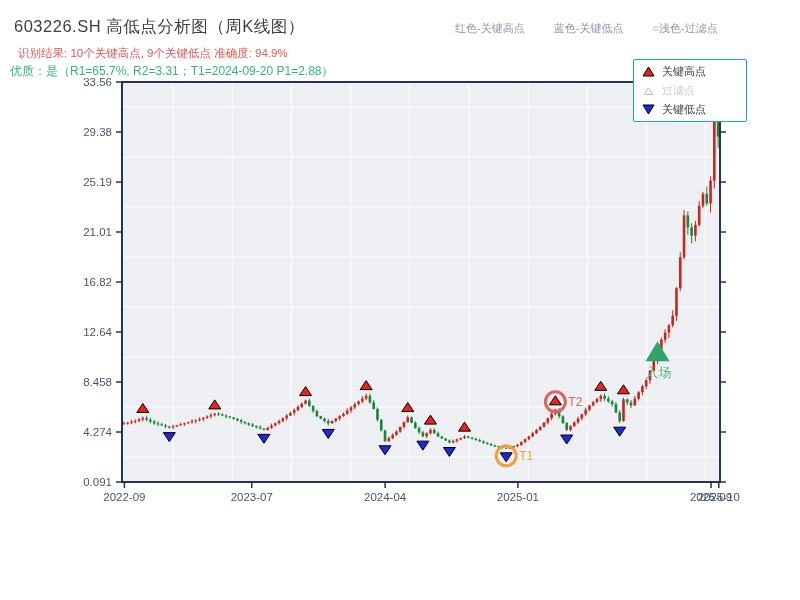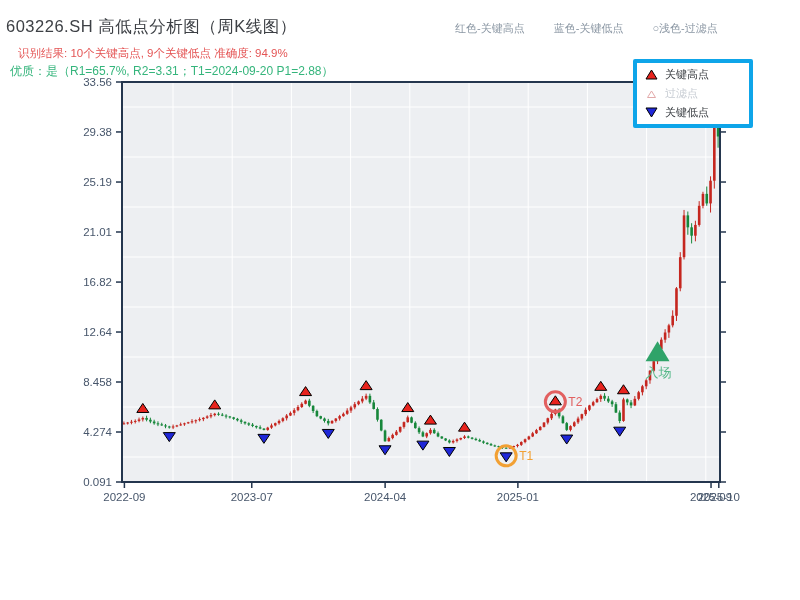--- a/index.html
+++ b/index.html
@@ -1,26 +1,26 @@
 <!DOCTYPE html>
 <html><head>
 <meta charset="utf-8">
 <style>
   html,body{margin:0;padding:0;background:#fff;}
   .page{position:relative;width:800px;height:600px;background:#ffffff;overflow:hidden;
         font-family:"Liberation Sans", sans-serif;}
   #chart-svg{position:absolute;left:0;top:0;}
-  .title{position:absolute;left:6px;top:16px;font-size:16.5px;color:#3d4045;letter-spacing:.5px;text-align:right;}
+  .title{position:absolute;left:14px;top:16px;font-size:16.5px;color:#3d4045;letter-spacing:.5px;text-align:right;}
   .hint{position:absolute;left:455px;top:21px;font-size:11px;color:#8a96a3;white-space:nowrap;}
   .hint span{margin-right:26px;}
   .hint span:last-child{margin-right:12px;}
   .result{position:absolute;left:10px;top:46px;font-size:11.5px;color:#e45454;margin-left:8px;}
   .quality{position:absolute;left:10px;top:63px;font-size:12px;color:#35b57c;}
   .legend{position:absolute;left:633px;top:59px;width:112px;background:#ffffff;
-          border:4px solid #0ea5e9;border-radius:2px;padding:2px 0;}
+          border:1px solid #0ea5e9;border-radius:2px;padding:2px 0;}
   .lrow{display:flex;align-items:center;height:19px;padding:0 8px;font-size:11px;color:#34383d;cursor:pointer;}
   .lrow svg{margin-right:7px;flex:0 0 auto;}
   .lrow.muted span{color:#c6cbd2;}
 </style>
 </head>
 <body>
 
 <div class="page">
   <svg id="chart-svg" width="800" height="600">
       <rect x="122" y="82" width="598" height="400" fill="#edeff2"></rect>

